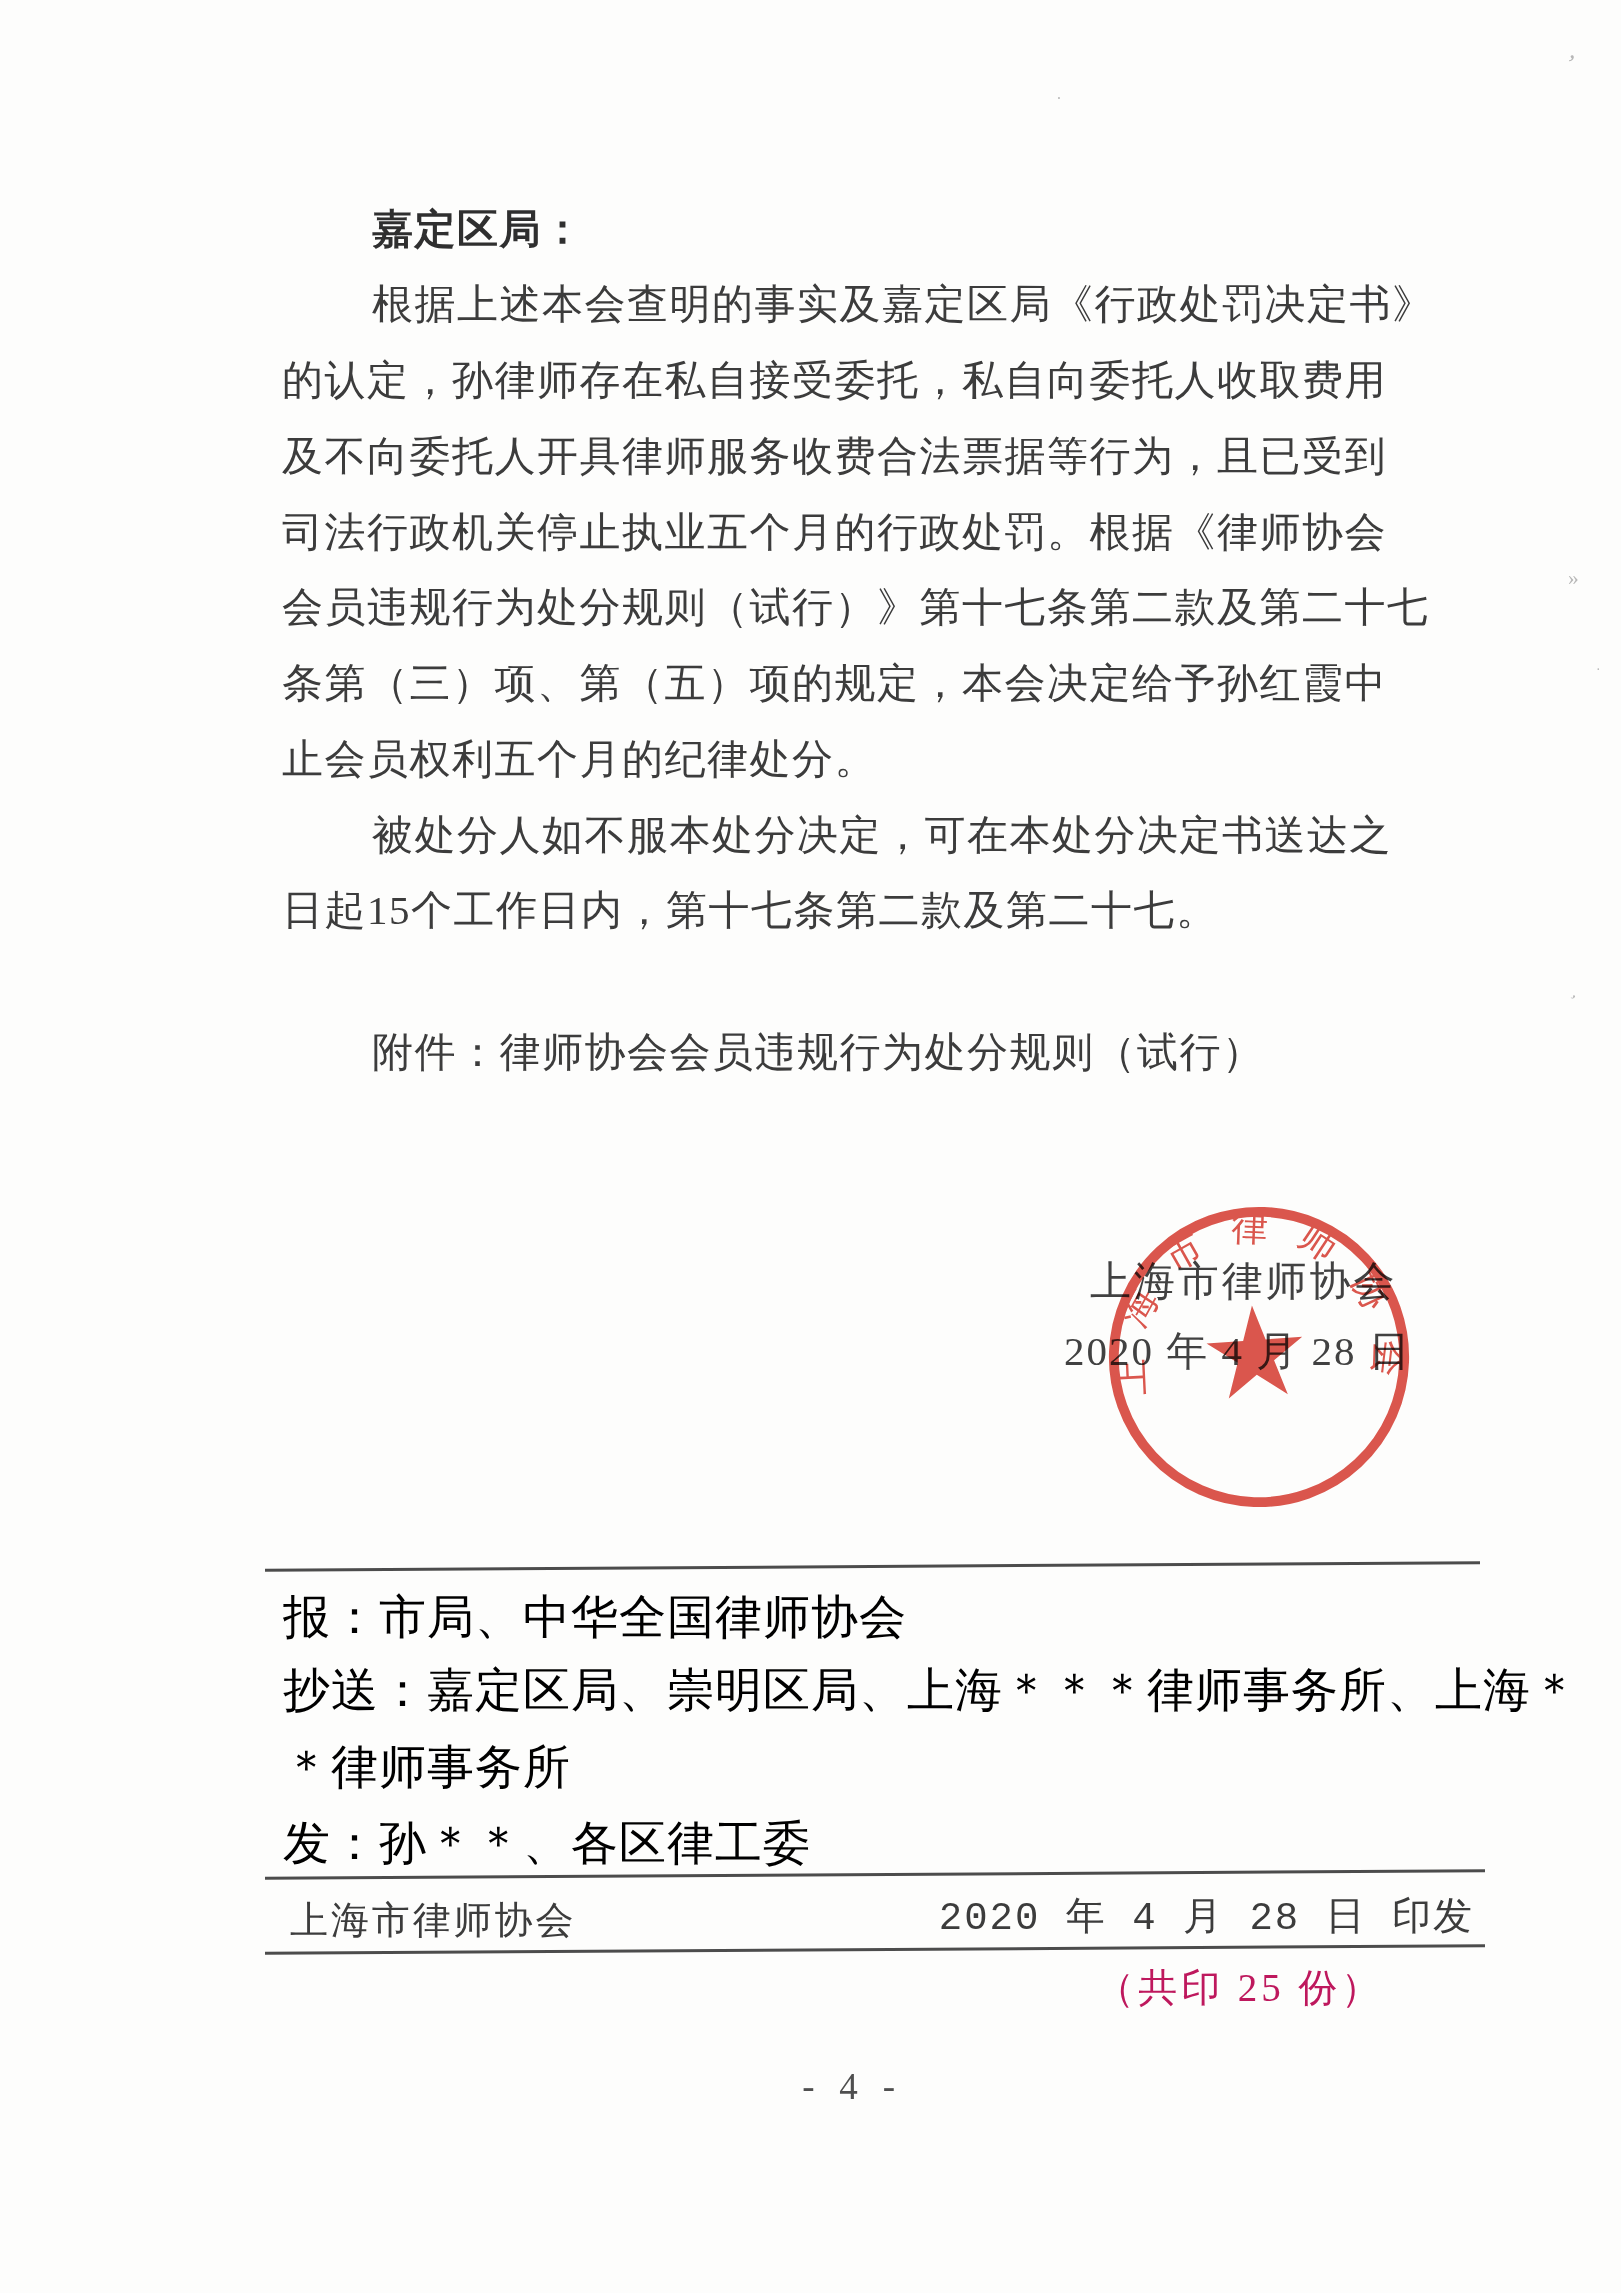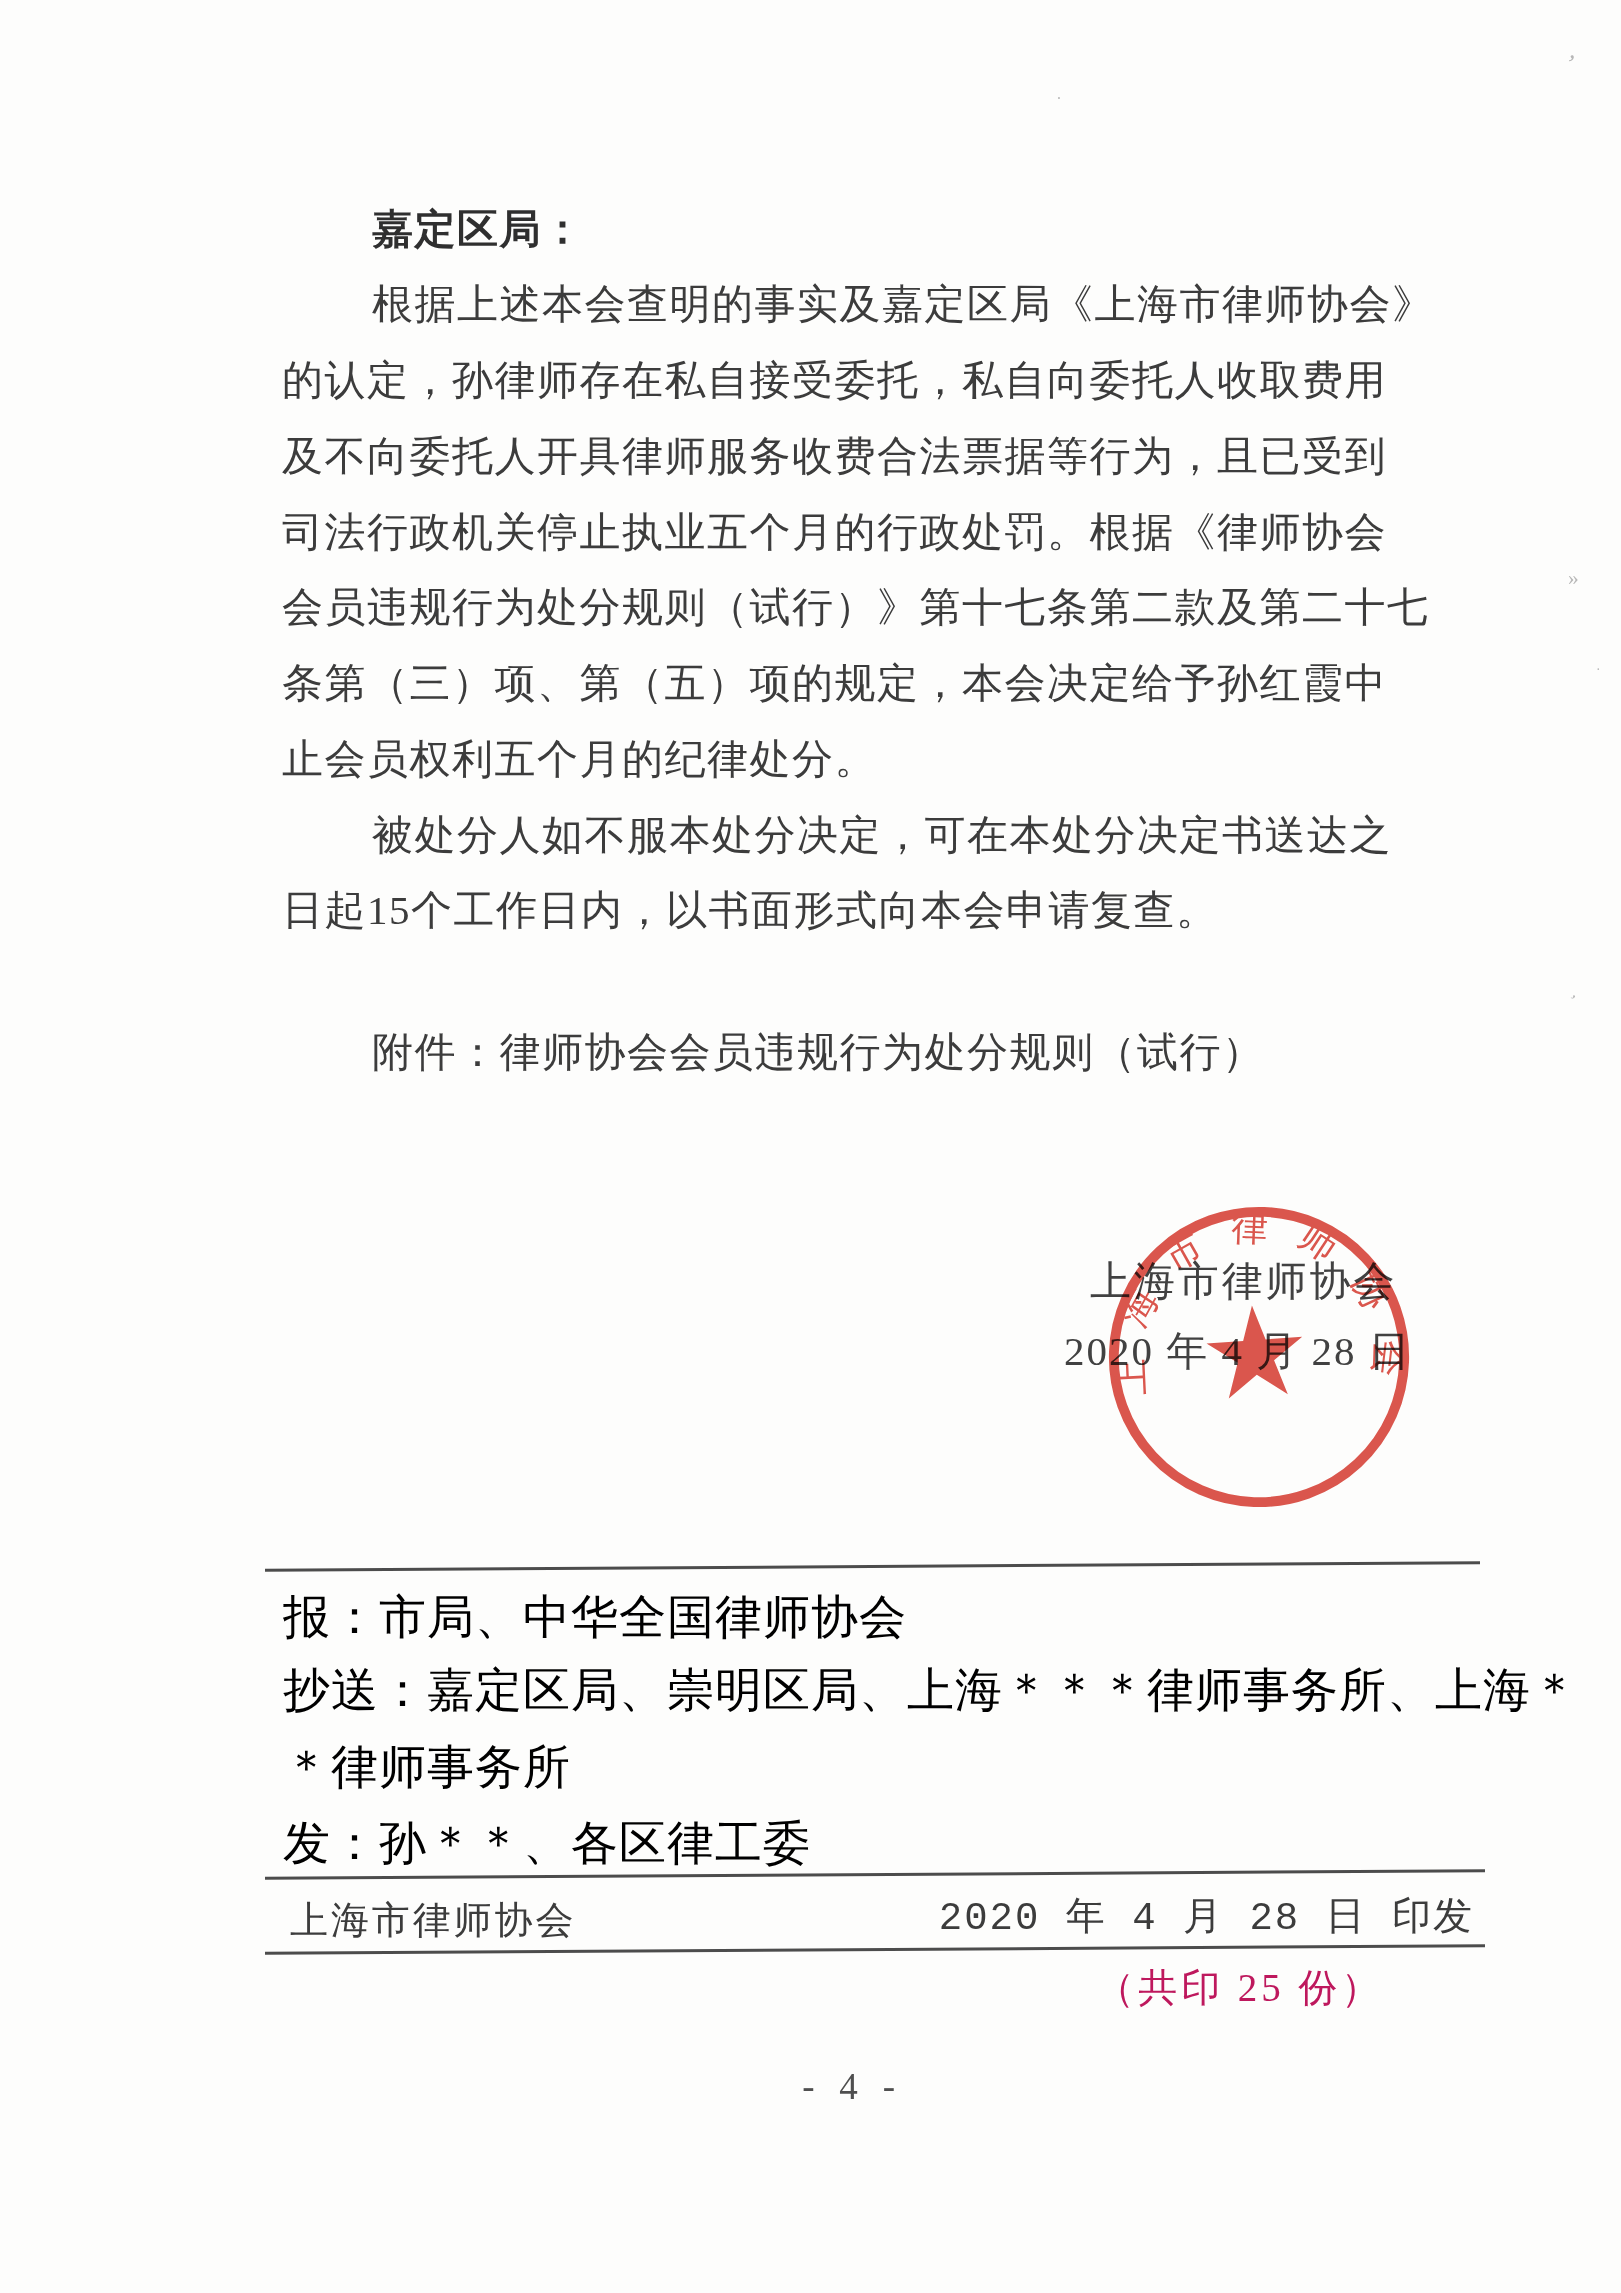--- a/index.html
+++ b/index.html
@@ -71,29 +71,29 @@
   }
   
   .speck{position:absolute;color:#9a9a9a;font-size:25.5px;line-height:1;opacity:.7;}
 </style>
 </head>
 <body>
 
 <div class="page">
 
   <div class="bline indent heading" style="top:209px">嘉定区局：</div>
-  <div class="bline indent" style="top:284px">根据上述本会查明的事实及嘉定区局《上海市律师协会》</div>
+  <div class="bline indent" style="top:284px">根据上述本会查明的事实及嘉定区局《行政处罚决定书》</div>
   <div class="bline" style="top:360px">的认定，孙律师存在私自接受委托，私自向委托人收取费用</div>
   <div class="bline" style="top:436px">及不向委托人开具律师服务收费合法票据等行为，且已受到</div>
   <div class="bline" style="top:512px">司法行政机关停止执业五个月的行政处罚。根据《律师协会</div>
   <div class="bline" style="top:587px">会员违规行为处分规则（试行）》第十七条第二款及第二十七</div>
   <div class="bline" style="top:739px">止会员权利五个月的纪律处分。</div>
   <div class="bline" style="top:663px">条第（三）项、第（五）项的规定，本会决定给予孙红霞中</div>
   <div class="bline indent" style="top:815px">被处分人如不服本处分决定，可在本处分决定书送达之</div>
-  <div class="bline" style="top:890px">日起15个工作日内，以书面形式向本会申请复查。</div>
+  <div class="bline" style="top:890px">日起15个工作日内，第十七条第二款及第二十七。</div>
 
   <div class="attachment">附件：律师协会会员违规行为处分规则（试行）</div>
 
   <div class="sig-org">上海市律师协会</div>
   <div class="sig-date">2020 年 4 月 28 日</div>
 
   <svg class="seal" viewBox="0 0 320 320">
     <circle cx="160" cy="160" r="147" fill="none" stroke="#d8453a" stroke-width="10"></circle>
     <polygon points="153,106 164.2,140.6 200.6,140.5 171.1,161.9 182.4,196.5 153,175 123.6,196.5 134.9,161.9 105.4,140.5 141.8,140.6" fill="#d8453a" transform="rotate(-6 153 156) scale(1.02)"></polygon>
     <path id="sealArc" d="M 57.8,219 A 118,118 0 1 1 262.2,219" fill="none"></path>

